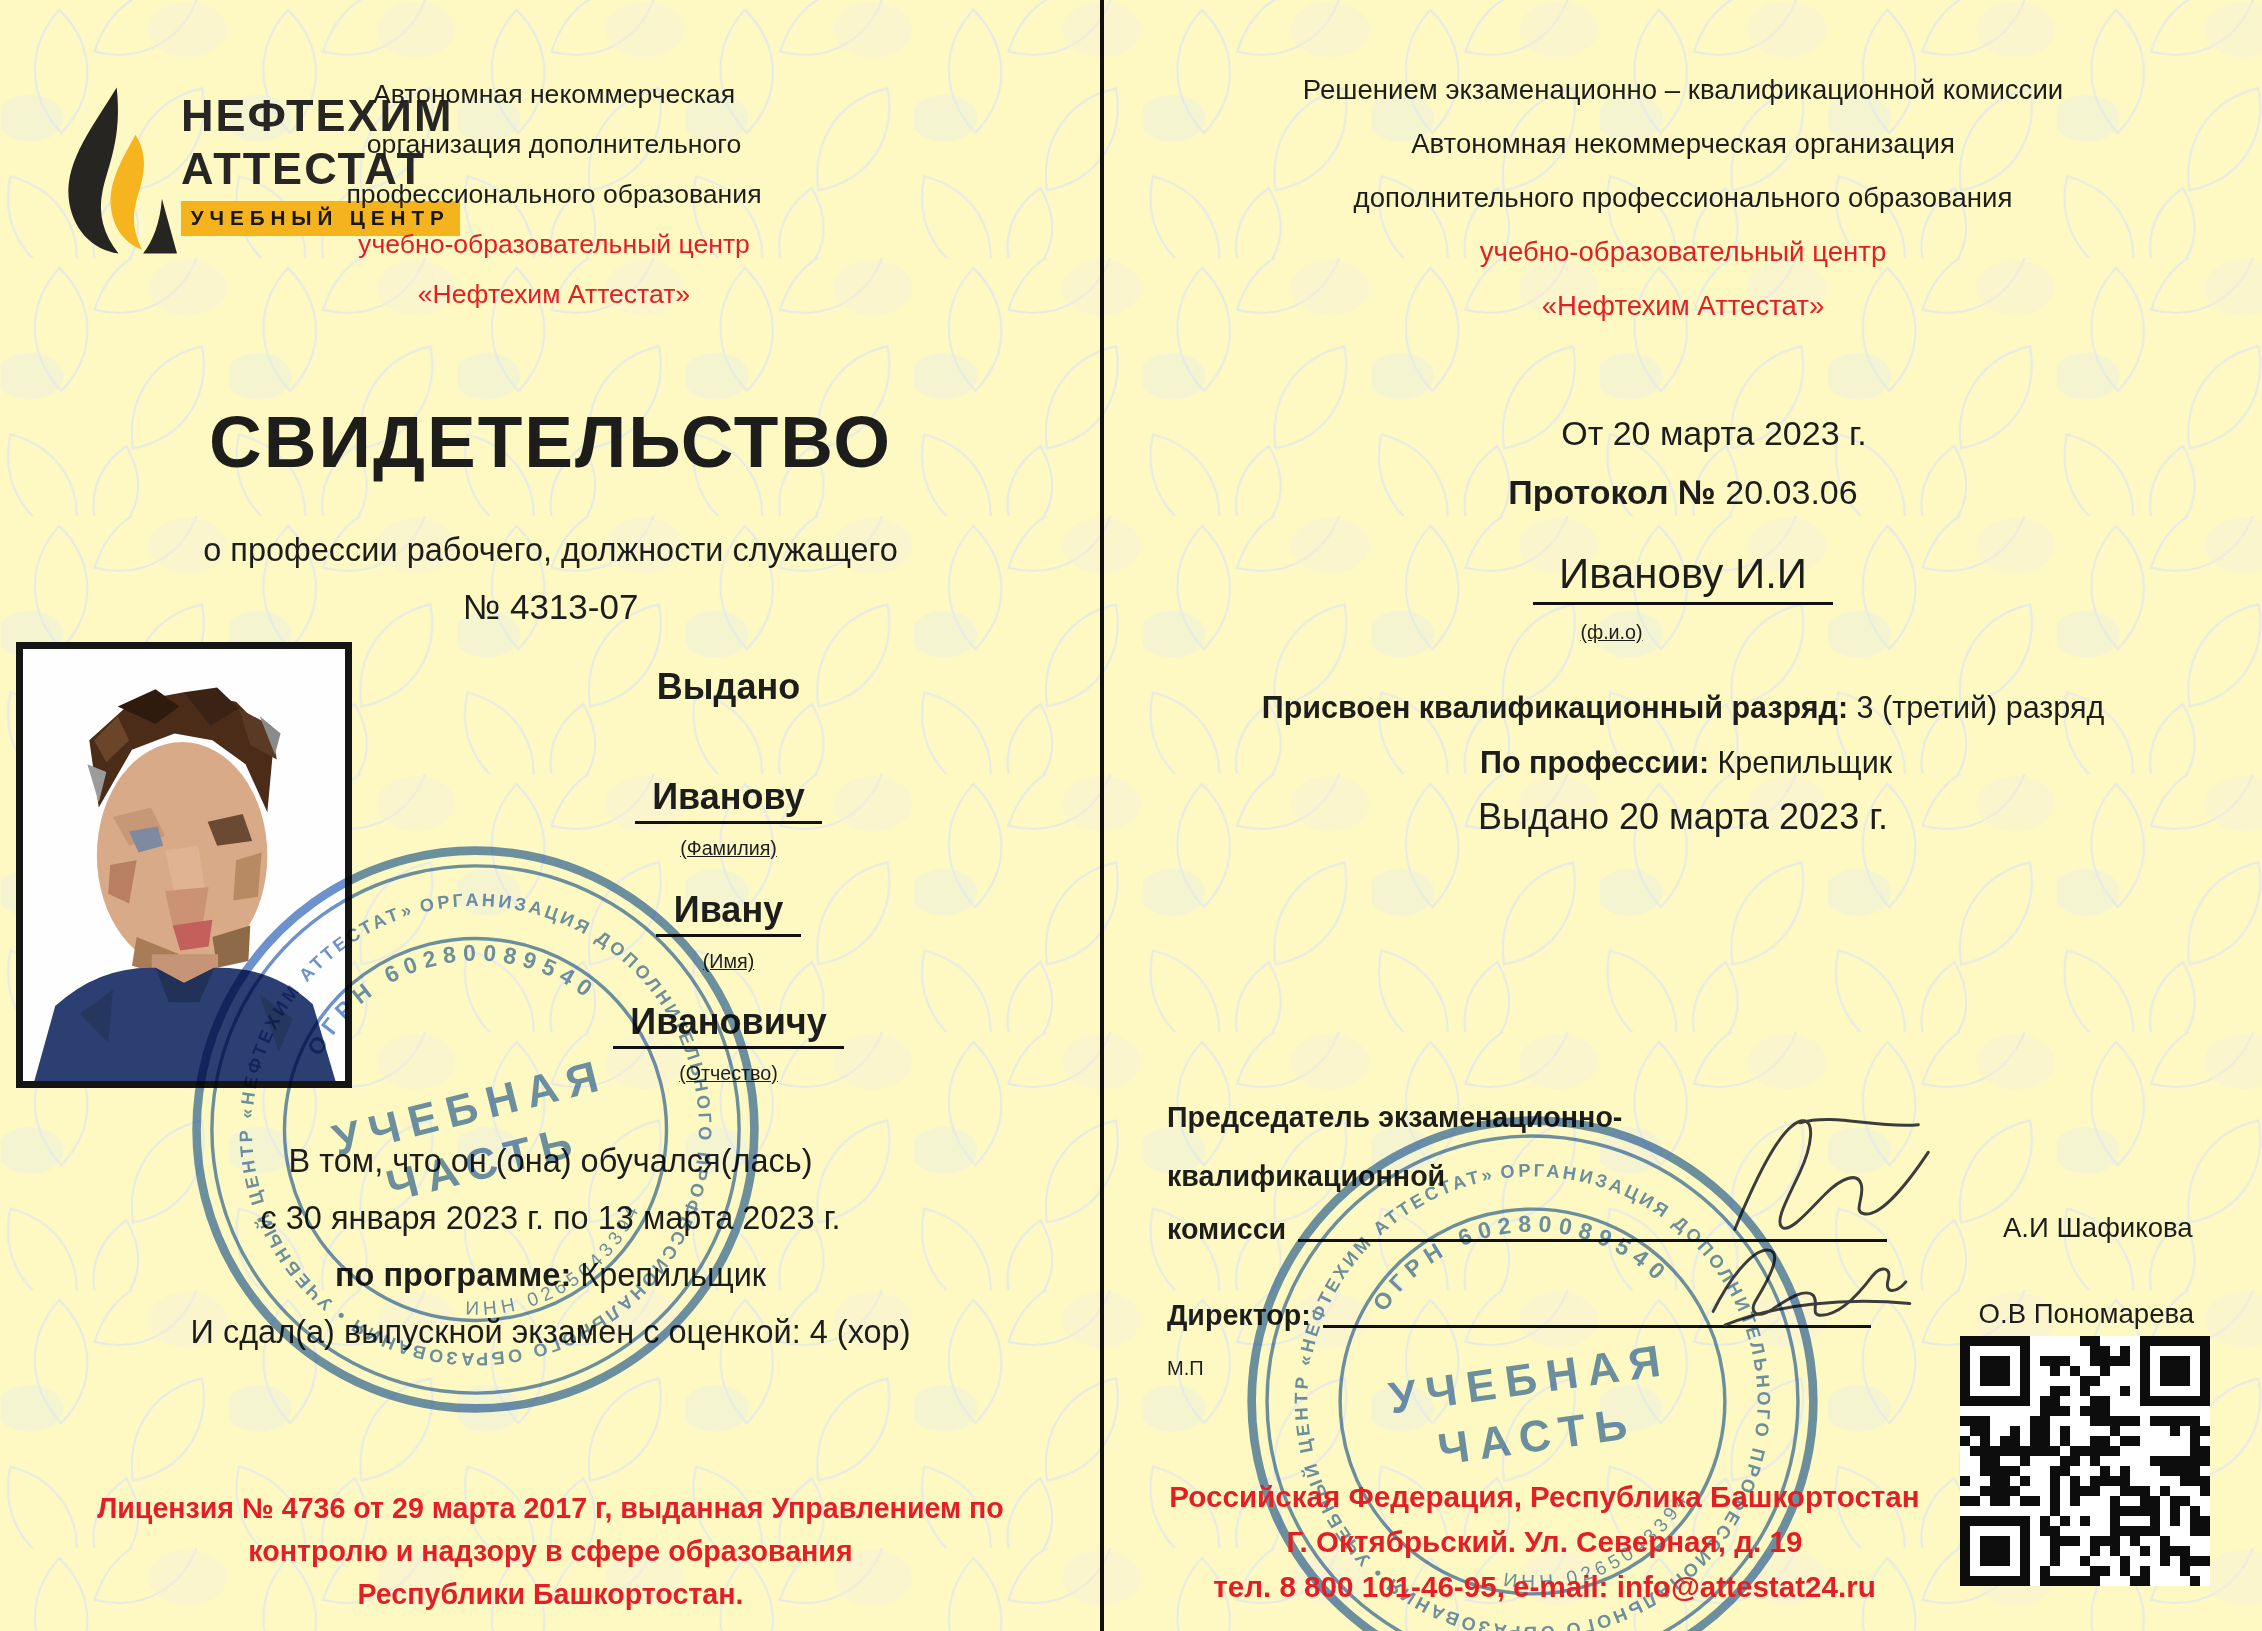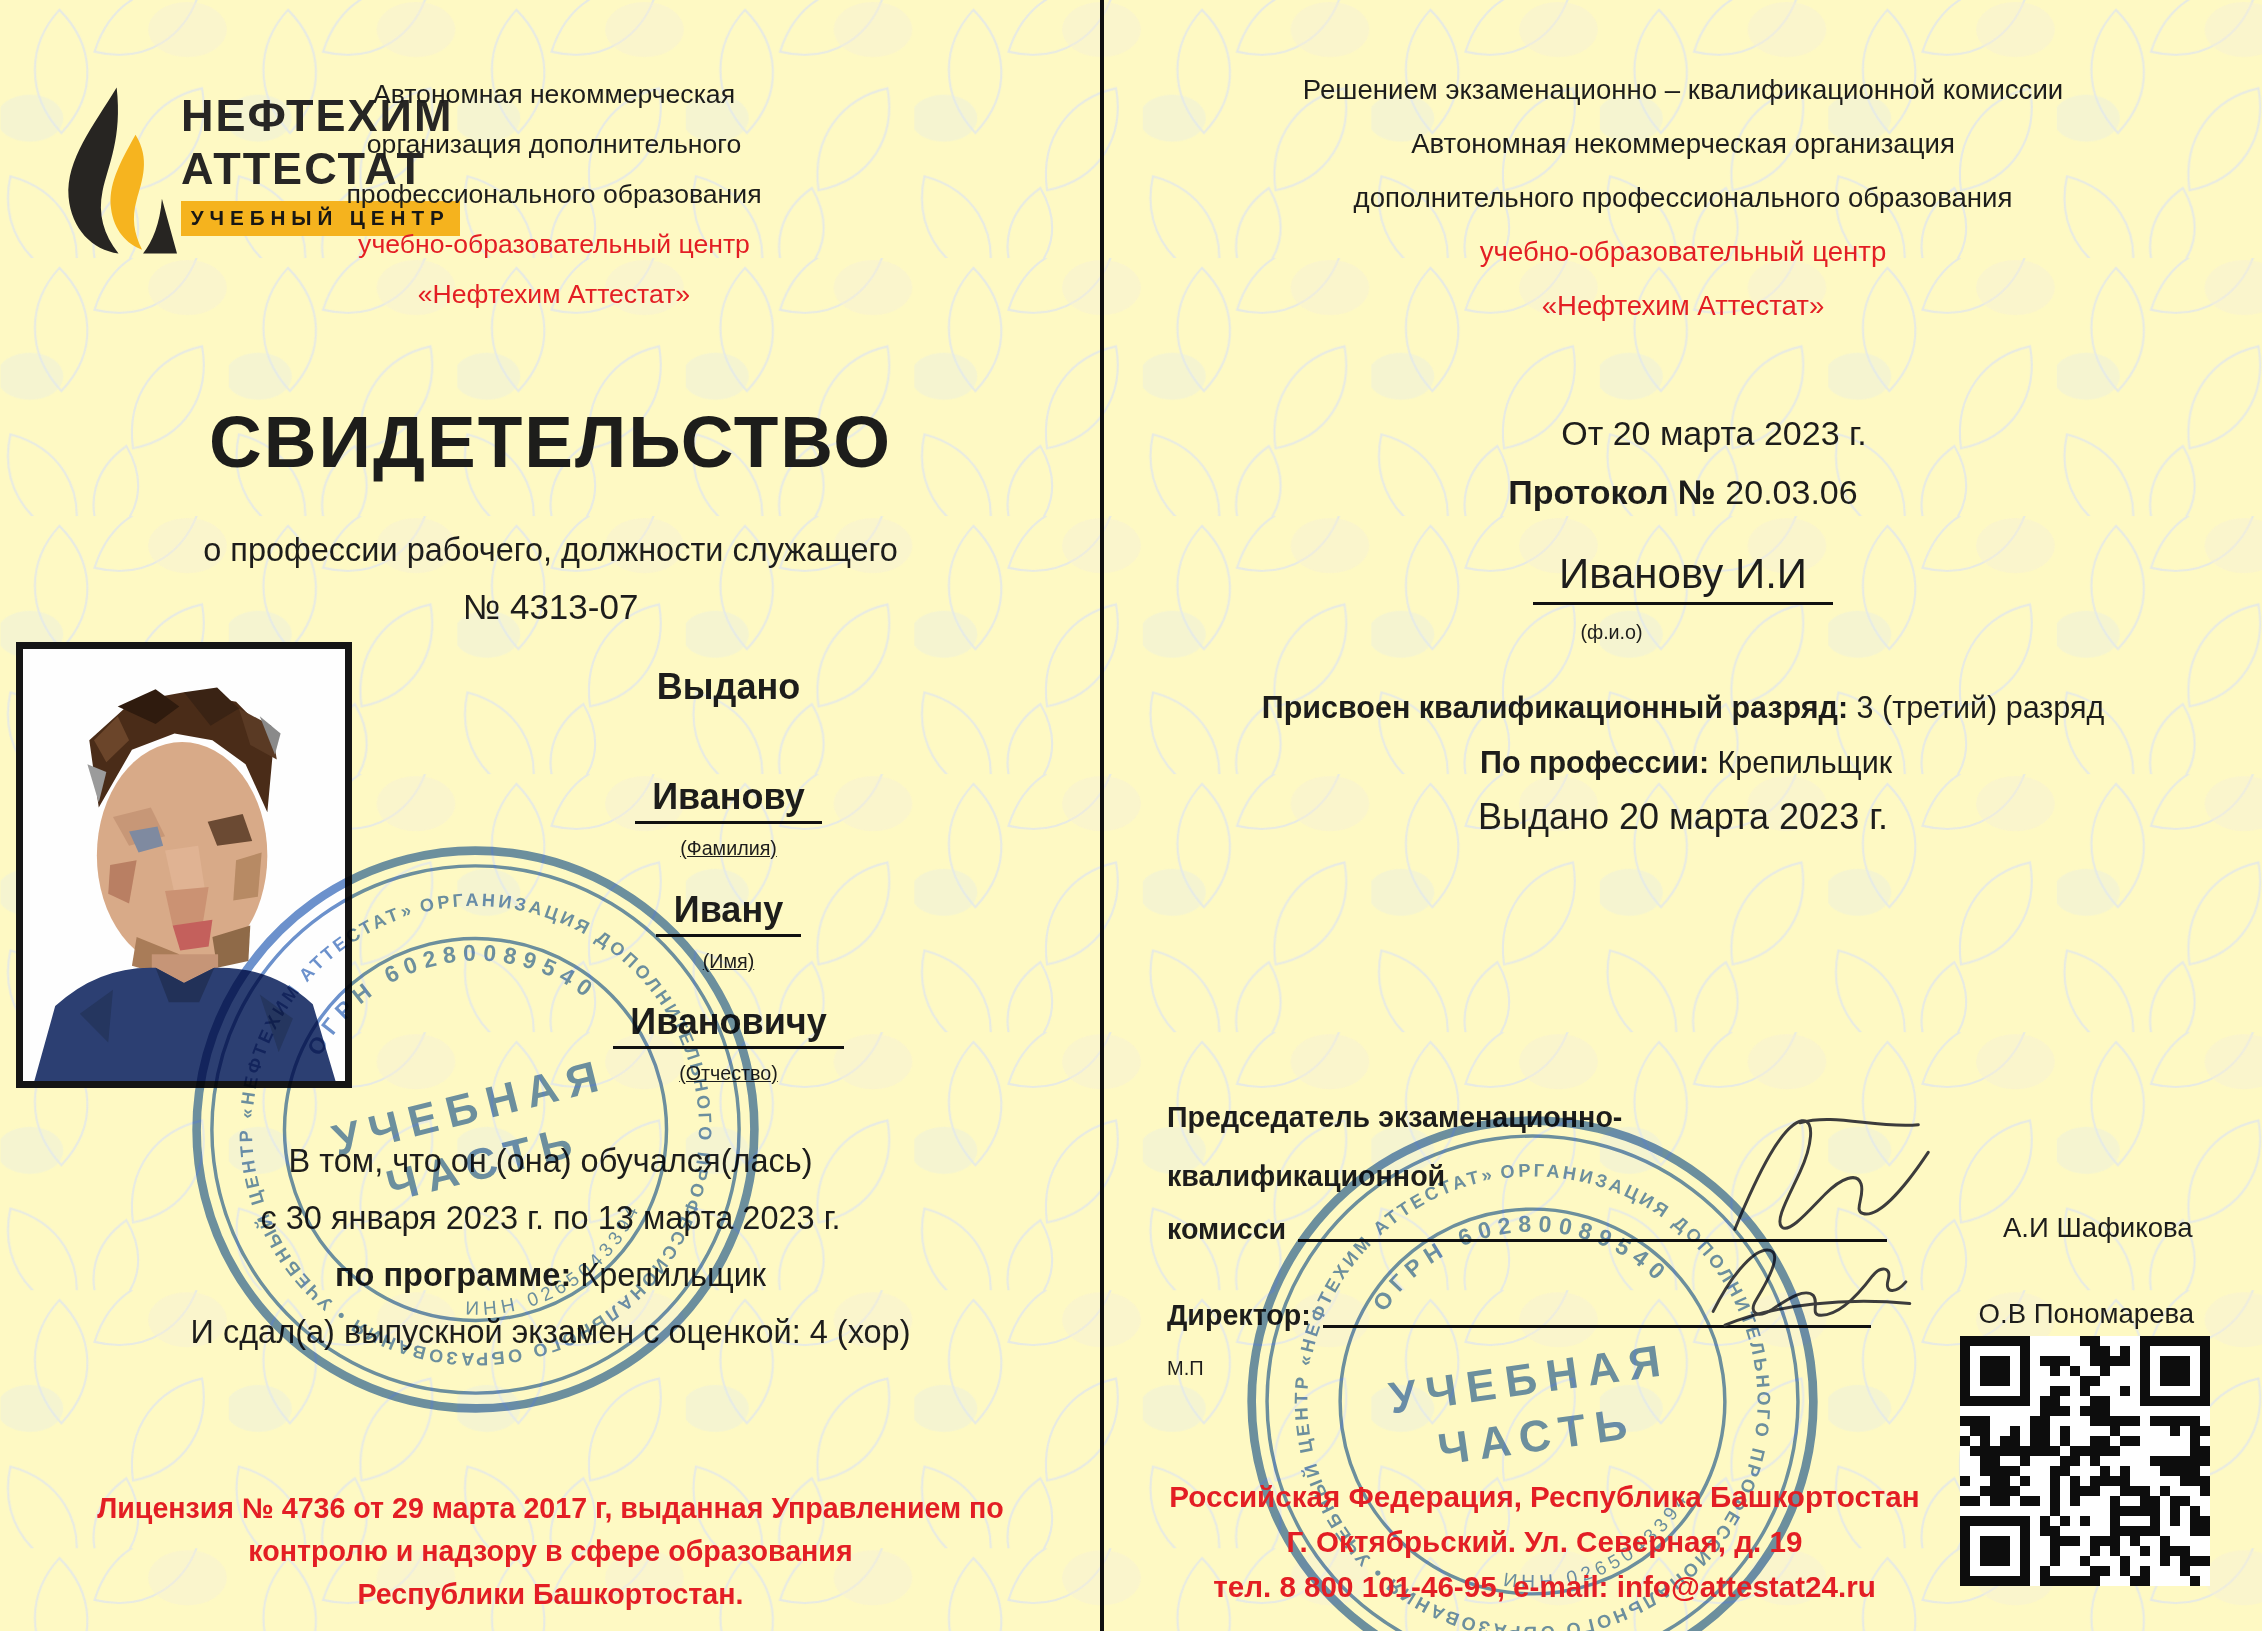--- a/index.html
+++ b/index.html
@@ -37,21 +37,21 @@
   .stamp svg{width:100%;height:100%;display:block;}
   .stamp-left{left:189px;top:843px;width:573px;height:573px;transform:rotate(-14deg);}
 
   
   .rpage{left:1104px;top:0;width:1158px;height:1631px;}
   .r-header{left:0;top:63px;width:1158px;text-align:center;font-size:27.6px;line-height:54px;}
   .r-date{left:0;top:414px;width:1158px;text-align:center;font-size:34px;padding-left:31px;}
   .r-protocol{left:0;top:473px;width:1158px;text-align:center;font-size:34px;}
   .r-recipient{left:0;top:550px;width:1158px;text-align:center;font-size:42px;}
   .r-recipient span{display:inline-block;border-bottom:3px solid #111;padding:0 25.6px 3.9px;}
-  .r-recipient-cap{left:0;top:621px;width:1015px;text-align:center;font-size:19.7px;}
+  .r-recipient-cap{left:0;top:621px;width:1015px;text-align:center;font-size:19.7px;text-decoration:underline;}
   .r-grade{left:0;top:690px;width:1158px;text-align:center;font-size:30.5px;}
   .r-prof{left:3px;top:745px;width:1158px;text-align:center;font-size:30.5px;}
   .r-issued{left:0;top:796px;width:1158px;text-align:center;font-size:36px;font-weight:normal;}
   .chair-label{left:63px;top:1088px;font-size:28.6px;font-weight:bold;line-height:59px;}
   .sig-row{display:flex;align-items:flex-end;}
   .sig-row .lbl{font-size:28.6px;font-weight:bold;white-space:nowrap;}
   .sig-line{position:relative;border-bottom:3px solid #111;height:11.8px;margin:0 0 3.9px 11.8px;}
   .sig-svg{position:absolute;pointer-events:none;}
   .sig-name{font-size:27.6px;white-space:nowrap;margin-bottom:2px;}
   .row1{left:63px;top:1212px;}

